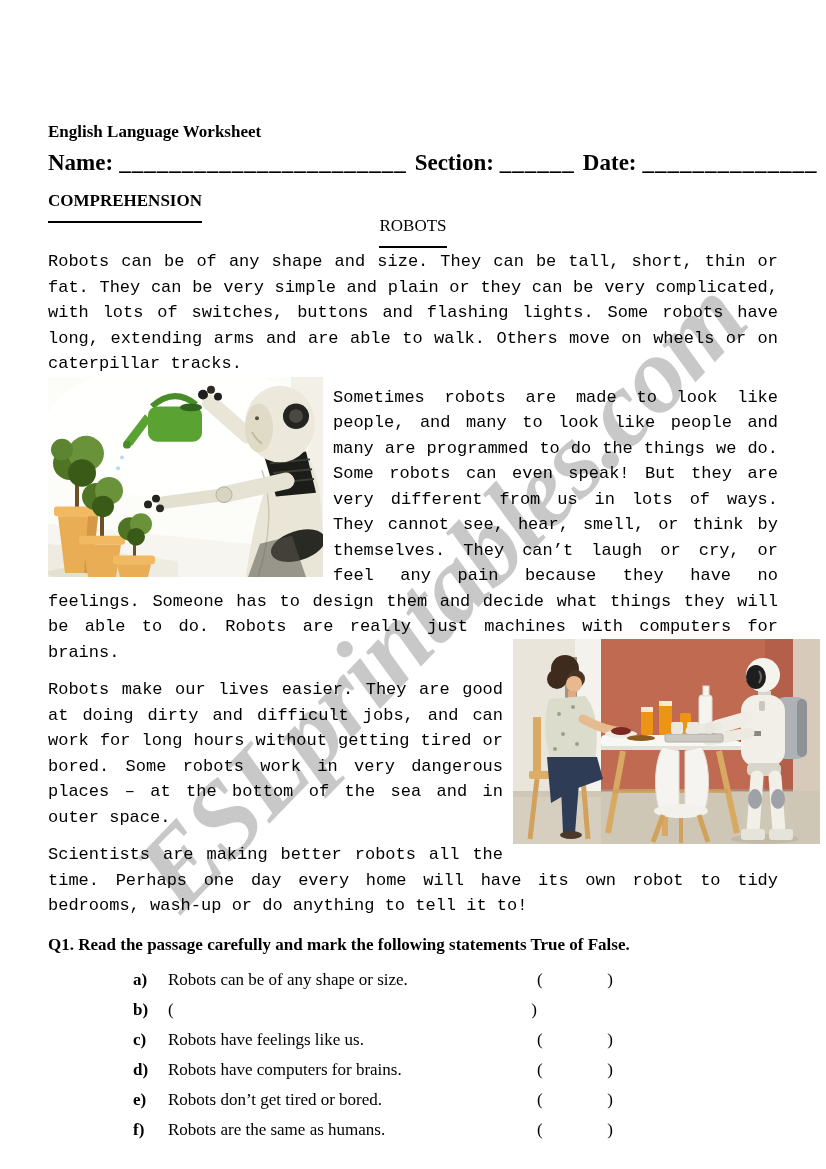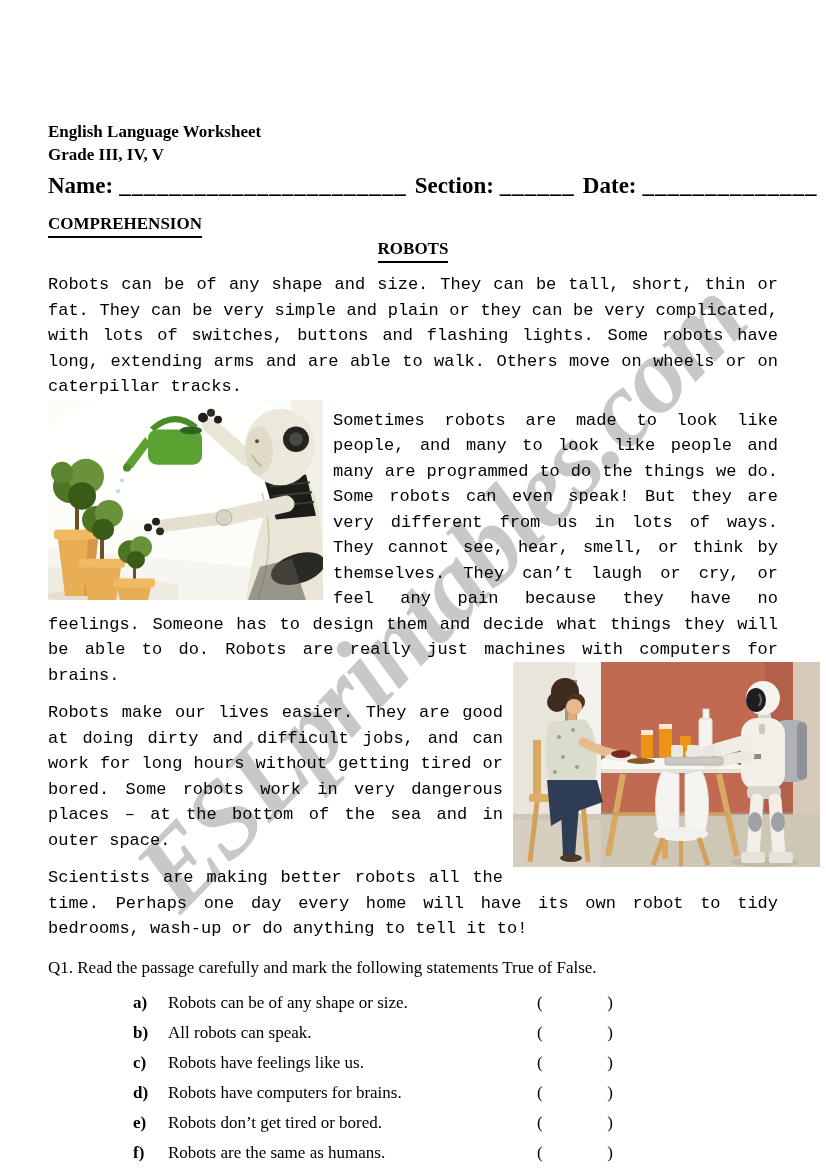--- a/index.html
+++ b/index.html
@@ -14,44 +14,43 @@
     font-size:108px;color:rgba(125,125,125,0.42);white-space:nowrap;letter-spacing:-2px;
     pointer-events:none;
   }
   .content{position:relative;z-index:1;padding:120px 48px 0 48px;}
   .doc-title,.doc-grade{text-align:left;font-weight:bold;font-size:17px;line-height:23px;}
   .fill-line{margin-top:8px;font-size:23px;font-weight:bold;line-height:24px;white-space:nowrap;}
   .fill-line .blank{letter-spacing:1px;}
   .fill-line .lbl{margin-right:6px;}
   .fill-line .gap{display:inline-block;width:8px;}
   .comprehension{margin-top:14px;font-weight:bold;font-size:17px;line-height:23px;}
-  .comprehension span,.robots-title span{border-bottom:2px solid #000;padding-bottom:3px;}
-  .robots-title{margin-top:2px;text-align:center;font-weight:bold;font-size:17px;line-height:23px;}
+  .comprehension span,.robots-title span{border-bottom:2px solid #000;padding-bottom:11px;}
+  .robots-title{margin-top:2px;text-align:center;font-weight:normal;font-size:17px;line-height:23px;}
   .para{margin:12px 0 0;font-size:17px;line-height:25.5px;text-align:justify;font-family:Liberation Mono, monospace;}
   .para.tight{margin-top:8px;}
   .photo{display:block;}
   .photo-left{float:left;width:275px;height:200px;margin:0 10px 0 0;}
   .photo-right{float:right;width:307px;height:205px;margin:-26px -42px 8px 10px;}
   .photo svg{display:block;width:100%;height:100%;}
-  .q-prompt{clear:both;margin:14px 0 0;font-weight:normal;font-size:17px;line-height:23px;}
+  .q-prompt{clear:both;margin:14px 0 0;font-weight:bold;font-size:17px;line-height:23px;}
   .tf-list{margin-top:12px;}
   .tf-row{display:grid;grid-template-columns:35px 369px 76px;margin-left:85px;height:30px;
           font-size:17px;line-height:24px;align-items:start;}
   .tf-letter{font-weight:bold;}
   .tf-parens{display:flex;justify-content:space-between;}
 </style>
 </head>
 <body>
 
 <div class="page">
   <div class="watermark">ESLprintables.com</div>
 
   <div class="content">
     <div class="doc-title">English Language Worksheet</div>
-    <div class="doc-grade">Grade III, IV, V</div>
 
     <div class="fill-line"><span class="lbl">Name:</span><span class="blank">_______________________</span><span class="gap"></span><span class="lbl">Section:</span><span class="blank">______</span><span class="gap"></span><span class="lbl">Date:</span><span class="blank">______________</span></div>
 
     <div class="comprehension"><span>COMPREHENSION</span></div>
     <div class="robots-title"><span>ROBOTS</span></div>
 
     <p class="para">Robots can be of any shape and size. They can be tall, short, thin or fat. They can be very simple and plain or they can be very complicated, with lots of switches, buttons and flashing lights. Some robots have long, extending arms and are able to walk. Others move on wheels or on caterpillar tracks.</p>
 
     <div class="photo photo-left">
       <svg viewBox="0 0 275 204" preserveAspectRatio="none">
@@ -226,21 +225,20 @@
       <div class="tf-row">
         <span class="tf-letter">a)</span>
         <span class="tf-text">Robots can be of any shape or size.</span>
         <span class="tf-parens">
             <span>(</span>
             <span>)</span>
           </span>
       </div>
       <div class="tf-row">
         <span class="tf-letter">b)</span>
-        <span class="tf-text">All robots can speak.</span>
         <span class="tf-parens">
             <span>(</span>
             <span>)</span>
           </span>
       </div>
       <div class="tf-row">
         <span class="tf-letter">c)</span>
         <span class="tf-text">Robots have feelings like us.</span>
         <span class="tf-parens">
             <span>(</span>

